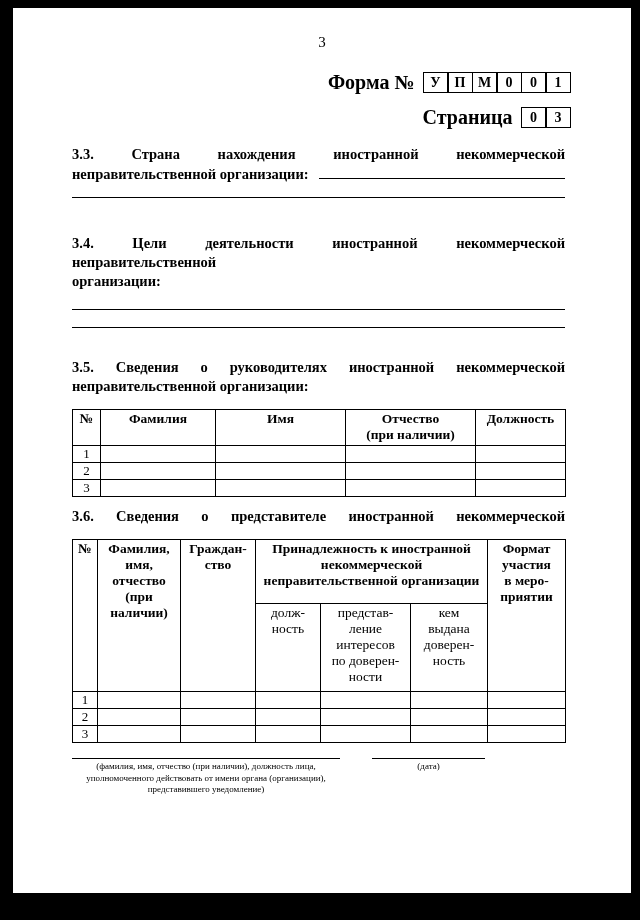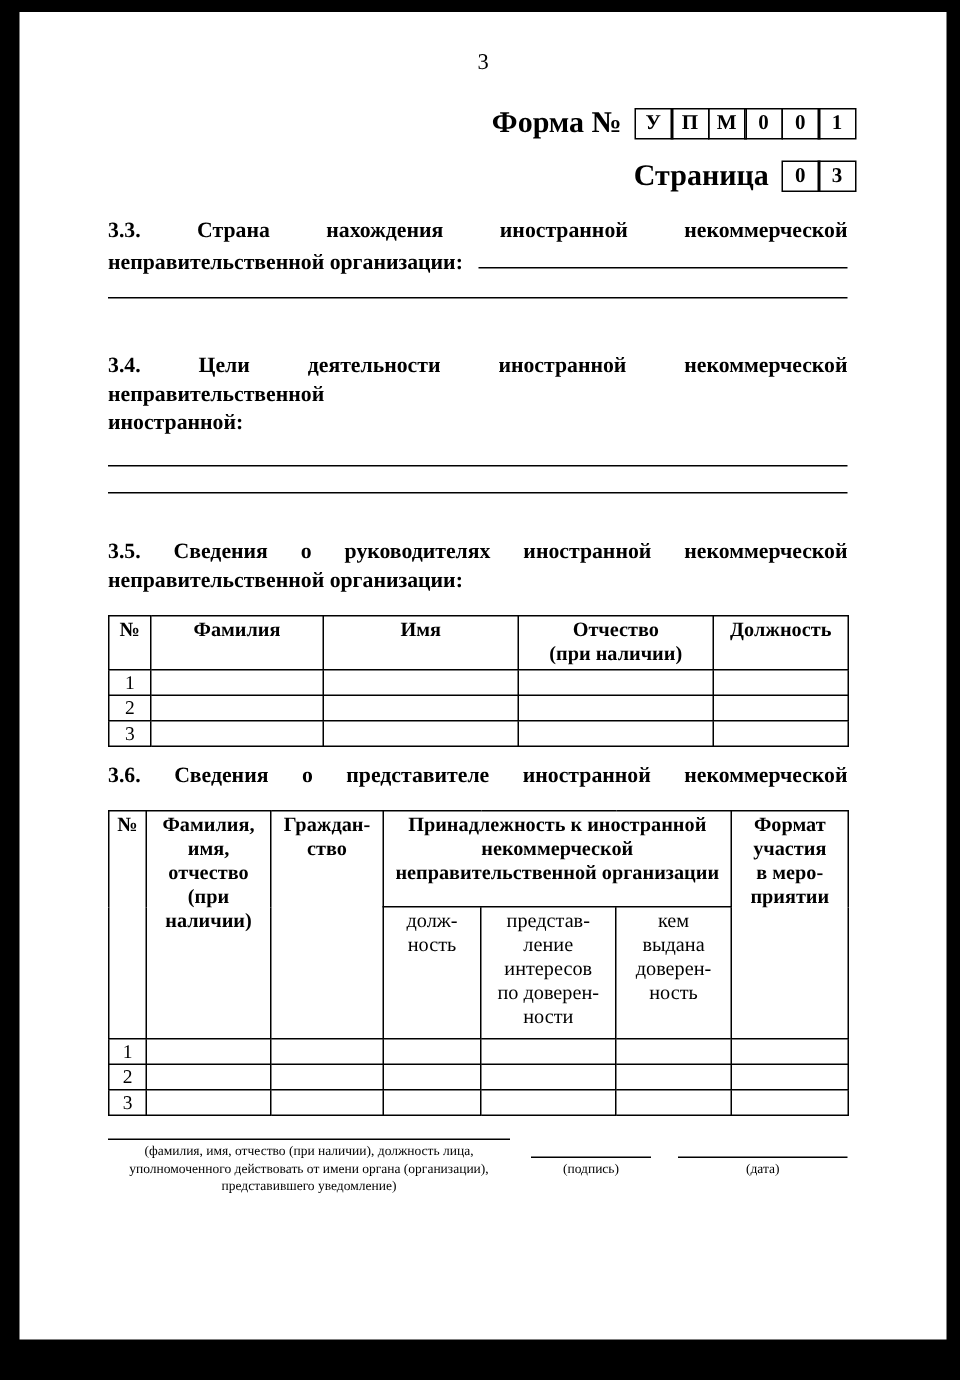--- a/index.html
+++ b/index.html
@@ -45,21 +45,21 @@
   .mt-s34 { margin-top:36px; }
   .mt-rule34a { margin-top:18px; }
   .mt-rule34b { margin-top:17px; }
   .mt-s35 { margin-top:30px; }
   .mt-t35 { margin-top:13px; }
   .mt-s36 { margin-top:10px; }
   .mt-t36 { margin-top:13px; }
   .mt-sig { margin-top:15px; }
 
   .sig-row { display:flex; }
-  .sig-col { display:flex; flex-direction:column;justify-content:center; }
+  .sig-col { display:flex; flex-direction:column; }
   .sig-line { border-bottom:1.5px solid #000; height:0; }
   .sig-cap { font-size:9px; line-height:11.5px; text-align:center; margin-top:2px; }
   .sig-name { width:268px; }
   .sig-gap1 { width:14px; }
   .sig-sign { width:80px; }
   .sig-gap2 { width:18px; }
   .sig-date { width:113px; }
 </style>
 </head>
 <body>
@@ -96,21 +96,21 @@
         <div class="j">3.3. Страна нахождения иностранной некоммерческой</div>
         <div class="fillrow">
           <span class="txt">неправительственной организации:</span>
           <span class="fline"></span>
         </div>
       </div>
       <div class="rule mt-rule33"></div>
 
       <div class="sec mt-s34">
         <div class="j">3.4. Цели деятельности иностранной некоммерческой неправительственной</div>
-        <div>иностранной:</div>
+        <div>организации:</div>
       </div>
       <div class="rule mt-rule34a"></div>
       <div class="rule mt-rule34b"></div>
 
       <div class="sec mt-s35">
         <div class="j">3.5. Сведения о руководителях иностранной некоммерческой</div>
         <div>неправительственной организации:</div>
       </div>
 
       <table class="t35 mt-t35">
@@ -226,24 +226,20 @@
         </tr>
       </tbody>
         </table>
 
       <div class="sig-row mt-sig">
         <div class="sig-col sig-name">
           <div class="sig-line"></div>
           <div class="sig-cap">(фамилия, имя, отчество (при наличии), должность лица, уполномоченного действовать от имени органа (организации), представившего уведомление)</div>
         </div>
         <div class="sig-gap1"></div>
-        <div class="sig-col sig-sign">
-          <div class="sig-line"></div>
-          <div class="sig-cap">(подпись)</div>
-        </div>
         <div class="sig-gap2"></div>
         <div class="sig-col sig-date">
           <div class="sig-line"></div>
           <div class="sig-cap">(дата)</div>
         </div>
       </div>
 
     </div>
   </div>
 </div>

